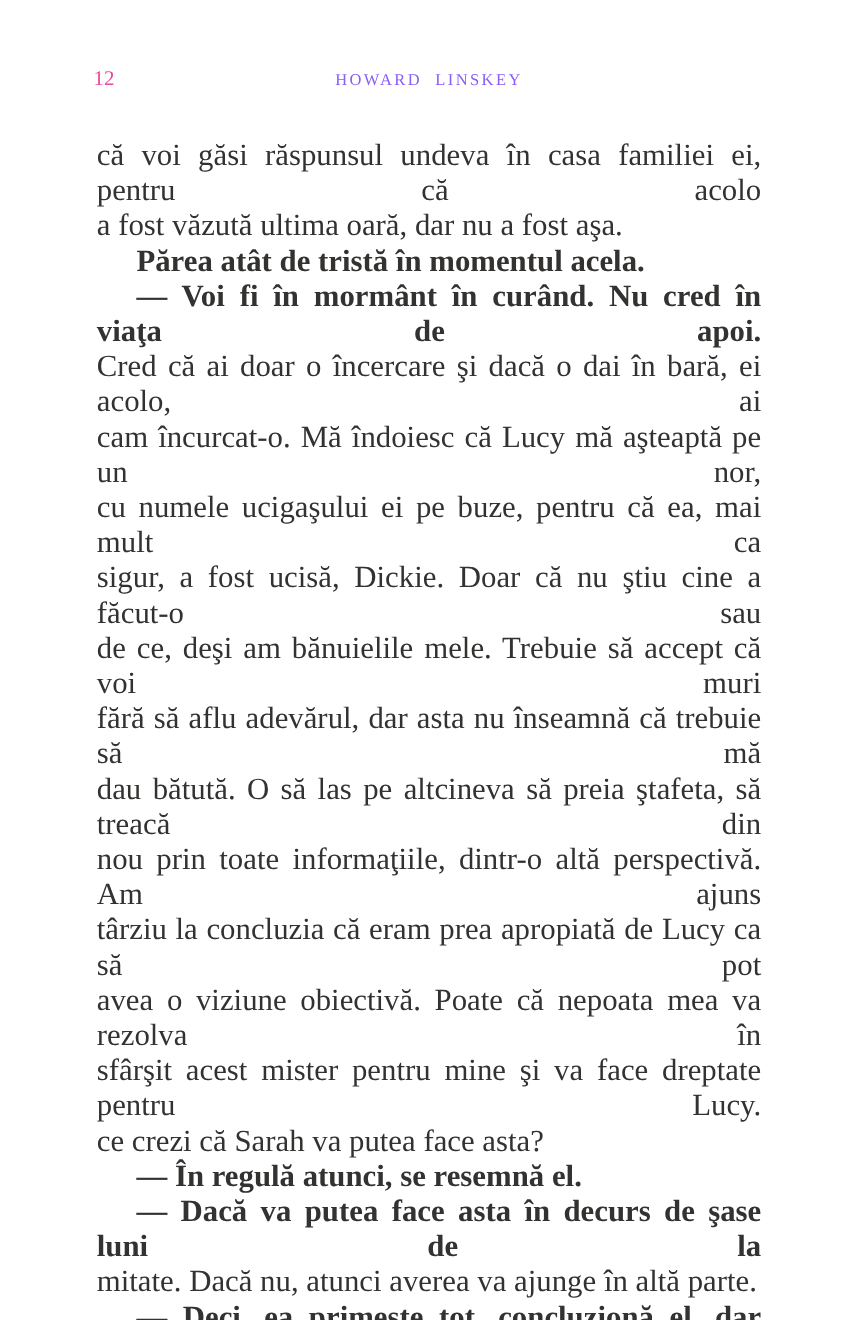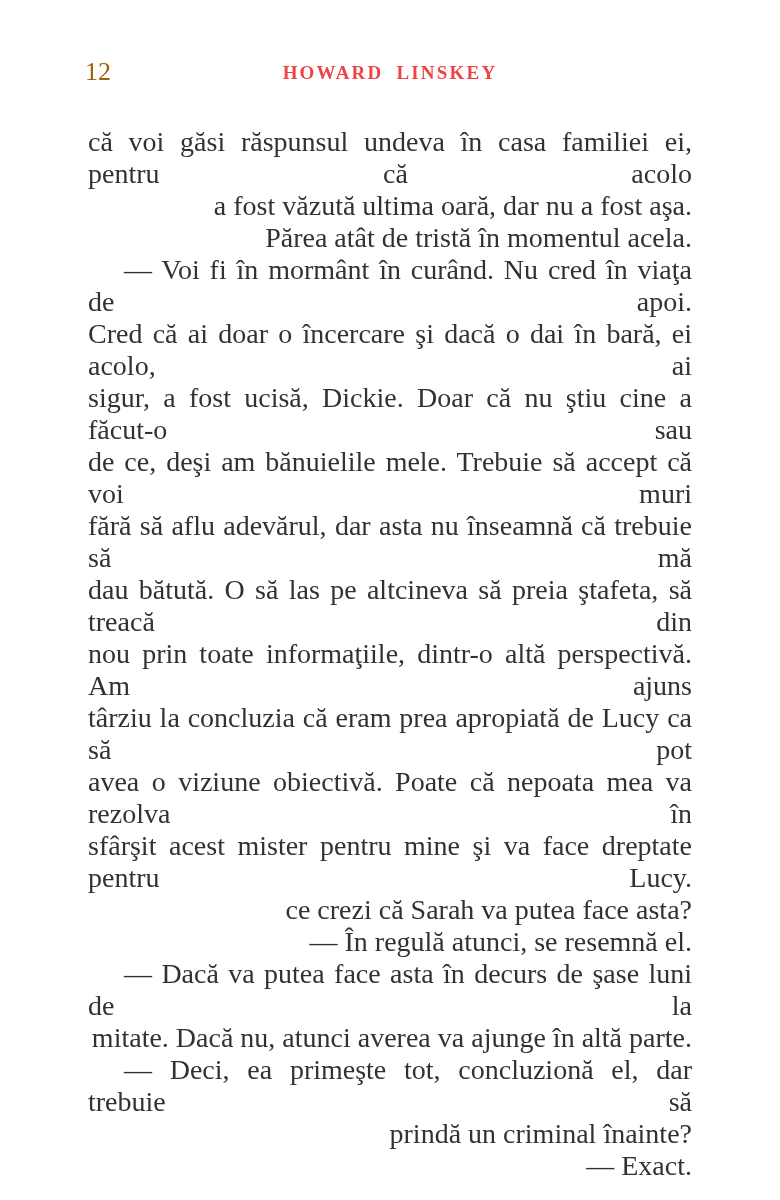--- a/index.html
+++ b/index.html
@@ -13,70 +13,72 @@
     height: 1200px;
     background: #ffffff;
     font-family: "Liberation Serif", "DejaVu Serif", serif;
     color: #333231;
     overflow: hidden;
   }
   .pagenum {
     position: absolute;
     left: 85px;
     top: 61px;
-    font-size: 26px;
+    font-size: 19px;
     line-height: 22px;
-    color: #a16207;
+    color: #ec4899;
   }
   .runhead {
     position: absolute;
     left: 88px;
     width: 604px;
     top: 63px;
-    font-size: 19px;
+    font-size: 15px;
     line-height: 20px;
     letter-spacing: 2.2px;
     word-spacing: 6px;
     text-align: center;
-    color: #ef4444;
-    font-weight: bold;
+    color: #8b5cf6;
   }
   .textblock {
     position: absolute;
     left: 88px;
     top: 126px;
     width: 604px;
     font-size: 28px;
     line-height: 32px;
   }
   .line {
-    text-align: right;
+    text-align: left;
     min-height: 32px;
   }
   .line.just {
     text-align: justify;
     text-align-last: justify;
     -moz-text-align-last: justify;
   }
   .line.indent {
     text-indent: 36px;
+    font-weight: bold;
   }
 </style>
 </head>
 <body>
 
 <div class="page">
   <div class="pagenum">12</div>
   <div class="runhead">HOWARD LINSKEY</div>
   <div class="textblock">
       <div class="line just">că voi găsi răspunsul undeva în casa familiei ei, pentru că acolo</div>
       <div class="line">a fost văzută ultima oară, dar nu a fost aşa.</div>
       <div class="line indent">Părea atât de tristă în momentul acela.</div>
       <div class="line just indent">— Voi fi în mormânt în curând. Nu cred în viaţa de apoi.</div>
       <div class="line just">Cred că ai doar o încercare şi dacă o dai în bară, ei acolo, ai</div>
+      <div class="line just">cam încurcat-o. Mă îndoiesc că Lucy mă aşteaptă pe un nor,</div>
+      <div class="line just">cu numele ucigaşului ei pe buze, pentru că ea, mai mult ca</div>
       <div class="line just">sigur, a fost ucisă, Dickie. Doar că nu ştiu cine a făcut-o sau</div>
       <div class="line just">de ce, deşi am bănuielile mele. Trebuie să accept că voi muri</div>
       <div class="line just">fără să aflu adevărul, dar asta nu înseamnă că trebuie să mă</div>
       <div class="line just">dau bătută. O să las pe altcineva să preia ştafeta, să treacă din</div>
       <div class="line just">nou prin toate informaţiile, dintr-o altă perspectivă. Am ajuns</div>
       <div class="line just">târziu la concluzia că eram prea apropiată de Lucy ca să pot</div>
       <div class="line just">avea o viziune obiectivă. Poate că nepoata mea va rezolva în</div>
       <div class="line just">sfârşit acest mister pentru mine şi va face dreptate pentru Lucy.</div>
       <div class="line">ce crezi că Sarah va putea face asta?</div>
       <div class="line indent">— În regulă atunci, se resemnă el.</div>

